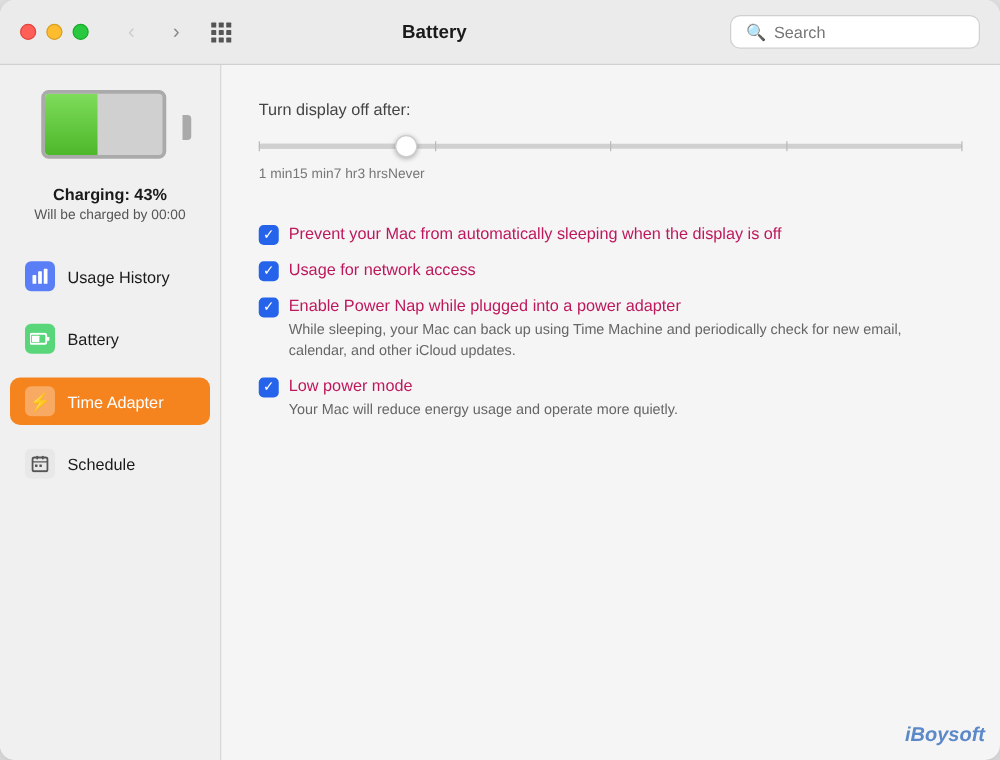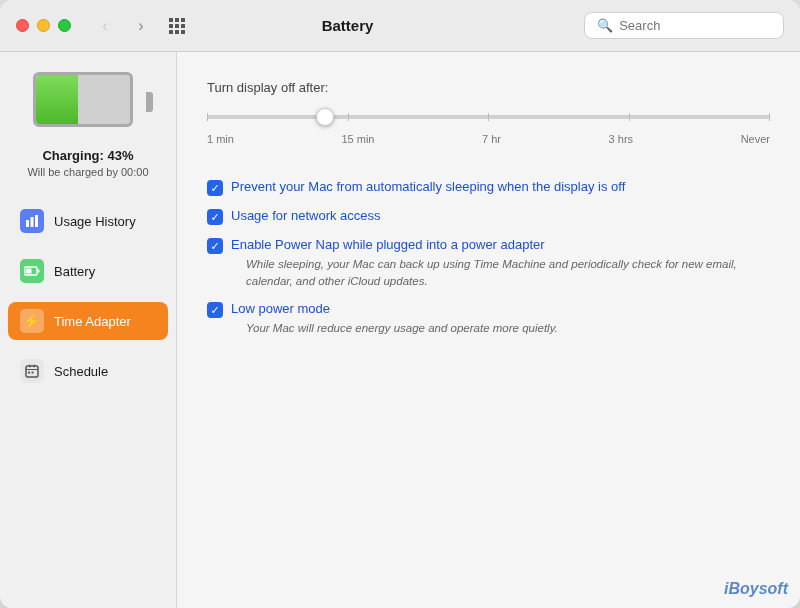--- a/index.html
+++ b/index.html
@@ -321,21 +321,20 @@
 
     .slider-tick {
       width: 1px;
       height: 8px;
       background: #bbb;
       margin-top: 0;
     }
 
     .slider-labels {
       display: flex;
-      justify-content: space-between;
       font-size: 11px;
       color: #777;
       margin-top: 2px;
     }
 
     
     .options-list {
       display: flex;
       flex-direction: column;
       gap: 12px;
@@ -368,30 +367,29 @@
     }
 
     .checkbox-check {
       color: white;
       font-size: 11px;
       line-height: 1;
     }
 
     .option-label {
       font-size: 13px;
-      color: #1d4ed8;
+      color: #be185d;
       font-weight: 400;
     }
 
     .option-desc {
       font-size: 11.5px;
       color: #666;
-      margin-left: 39px;
+      margin-left: 24px;
       line-height: 1.45;
-      font-style: italic;
     }
 
     
     .watermark {
       position: absolute;
       bottom: 10px;
       right: 12px;
       font-size: 16px;
       font-weight: 700;
       color: #1a5ab5;

